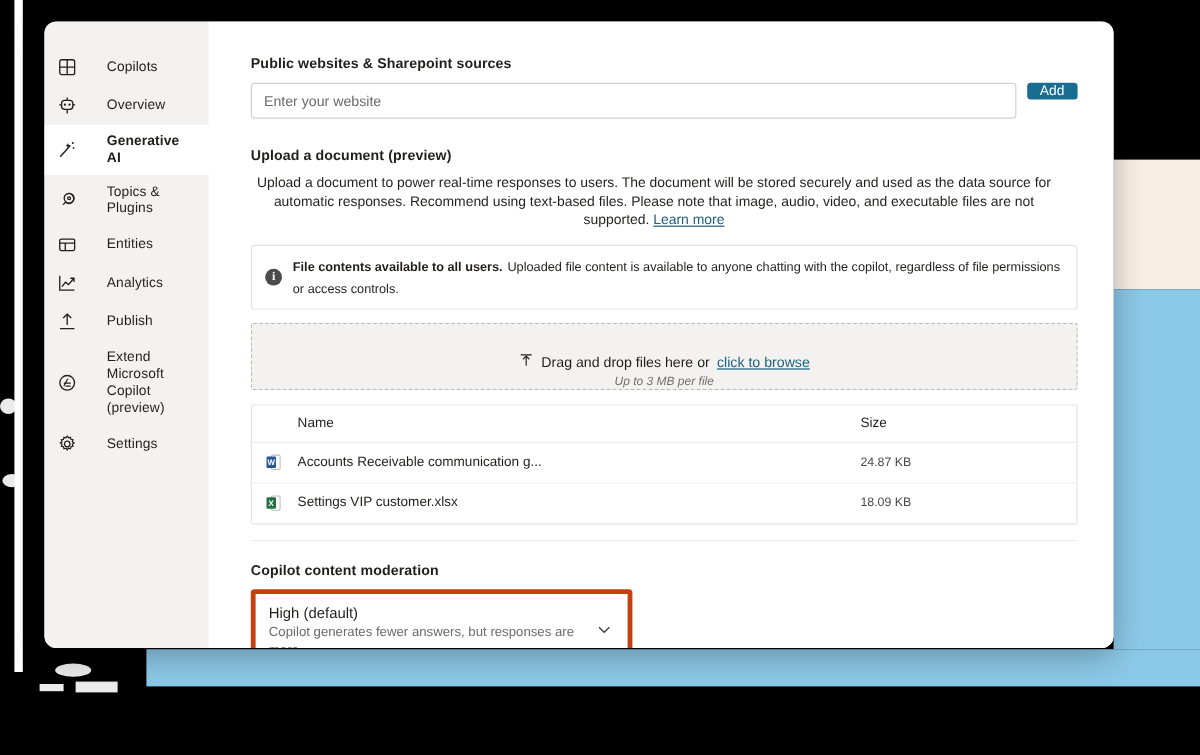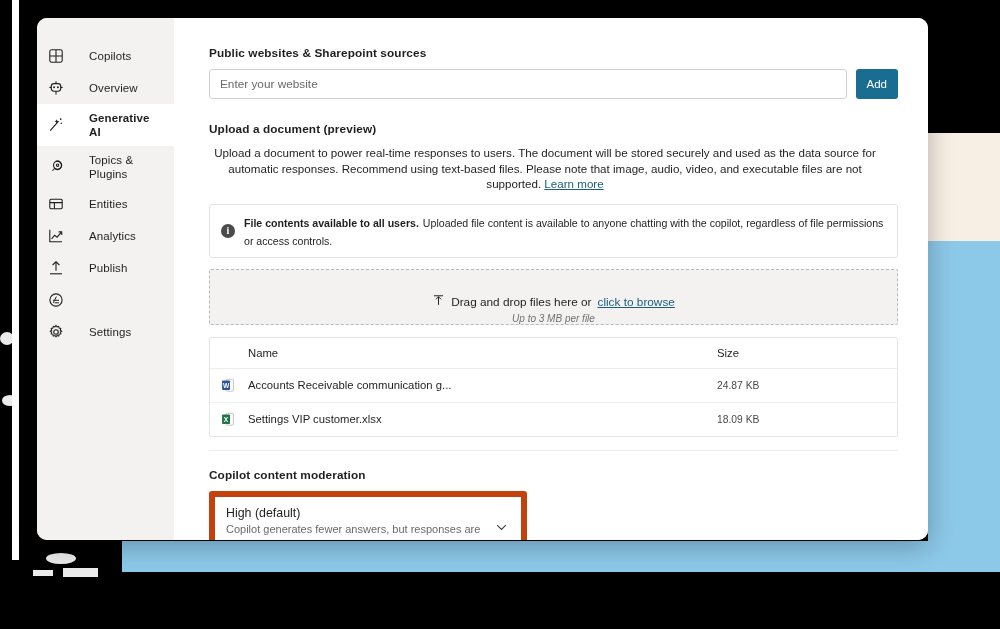--- a/index.html
+++ b/index.html
@@ -121,21 +121,21 @@
     color: #201f1e;
     font-family: "Liberation Sans", sans-serif;
     background: #ffffff;
     box-sizing: border-box;
     outline: none;
   }
   .url-input::placeholder { color: #696969; }
   .add-btn {
     flex: 0 0 auto;
     min-width: 42px;
-    height: 30px;
+    height: 14px;
     background: #196d90;
     color: #ffffff;
     border: none;
     border-radius: 3px;
     font-size: 11.5px;
     font-family: "Liberation Sans", sans-serif;
     cursor: pointer;
     padding: 0 11px;
   }
 
@@ -229,21 +229,21 @@
   .col-size { flex: 0 0 170px; font-size: 10.3px; color: #4a4a4a; }
   .ft-head .col-name,
   .ft-head .col-size { font-size: 11.3px; color: #201f1e; }
 
   
   .divider { border-top: 1px solid #ededed; margin-top: 13px; }
   .mod-title { margin-top: 17px; }
   .mod-select {
     margin-top: 9px;
     width: 318px;
-    border: 6px solid #c2410c;
+    border: 4px solid #c2410c;
     border-radius: 3px;
     padding: 8px 11px 9px 11px;
     box-sizing: border-box;
     position: relative;
     cursor: pointer;
     background: #ffffff;
   }
   .mod-value { font-size: 12.4px; color: #201f1e; line-height: 16px; }
   .mod-sub { font-size: 11px; color: #6a6a6a; line-height: 15px; margin-top: 1px; }
   .mod-chev {
@@ -354,20 +354,21 @@
         <span class="nav-label">Publish</span>
       </div>
 
       <div class="nav-item">
         <span class="nav-ico">
           <svg width="16" height="16" viewBox="0 0 16 16" fill="none" stroke="#201f1e" stroke-width="1.1">
             <circle cx="8" cy="8" r="6.1"></circle>
             <path d="M5.2 10.8 L8.4 4.6 M5.2 8.3 h5.7 M6.6 10.8 h4.3" stroke-width="1"></path>
           </svg>
         </span>
+        <span class="nav-label">Extend Microsoft Copilot (preview)</span>
       </div>
 
       <div class="nav-item">
         <span class="nav-ico">
           <svg width="16" height="16" viewBox="0 0 16 16" fill="none" stroke="#201f1e" stroke-width="1.05">
             <circle cx="8" cy="8" r="2.3"></circle>
             <path d="M8 1.5 l1 1.4 1.7-.5 .4 1.7 1.7 .4 -.5 1.7 1.4 1 -1.4 1 .5 1.7 -1.7 .4 -.4 1.7 -1.7-.5 -1 1.4 -1-1.4 -1.7 .5 -.4-1.7 -1.7-.4 .5-1.7 -1.4-1 1.4-1 -.5-1.7 1.7-.4 .4-1.7 1.7 .5 Z"></path>
           </svg>
         </span>
         <span class="nav-label">Settings</span>

